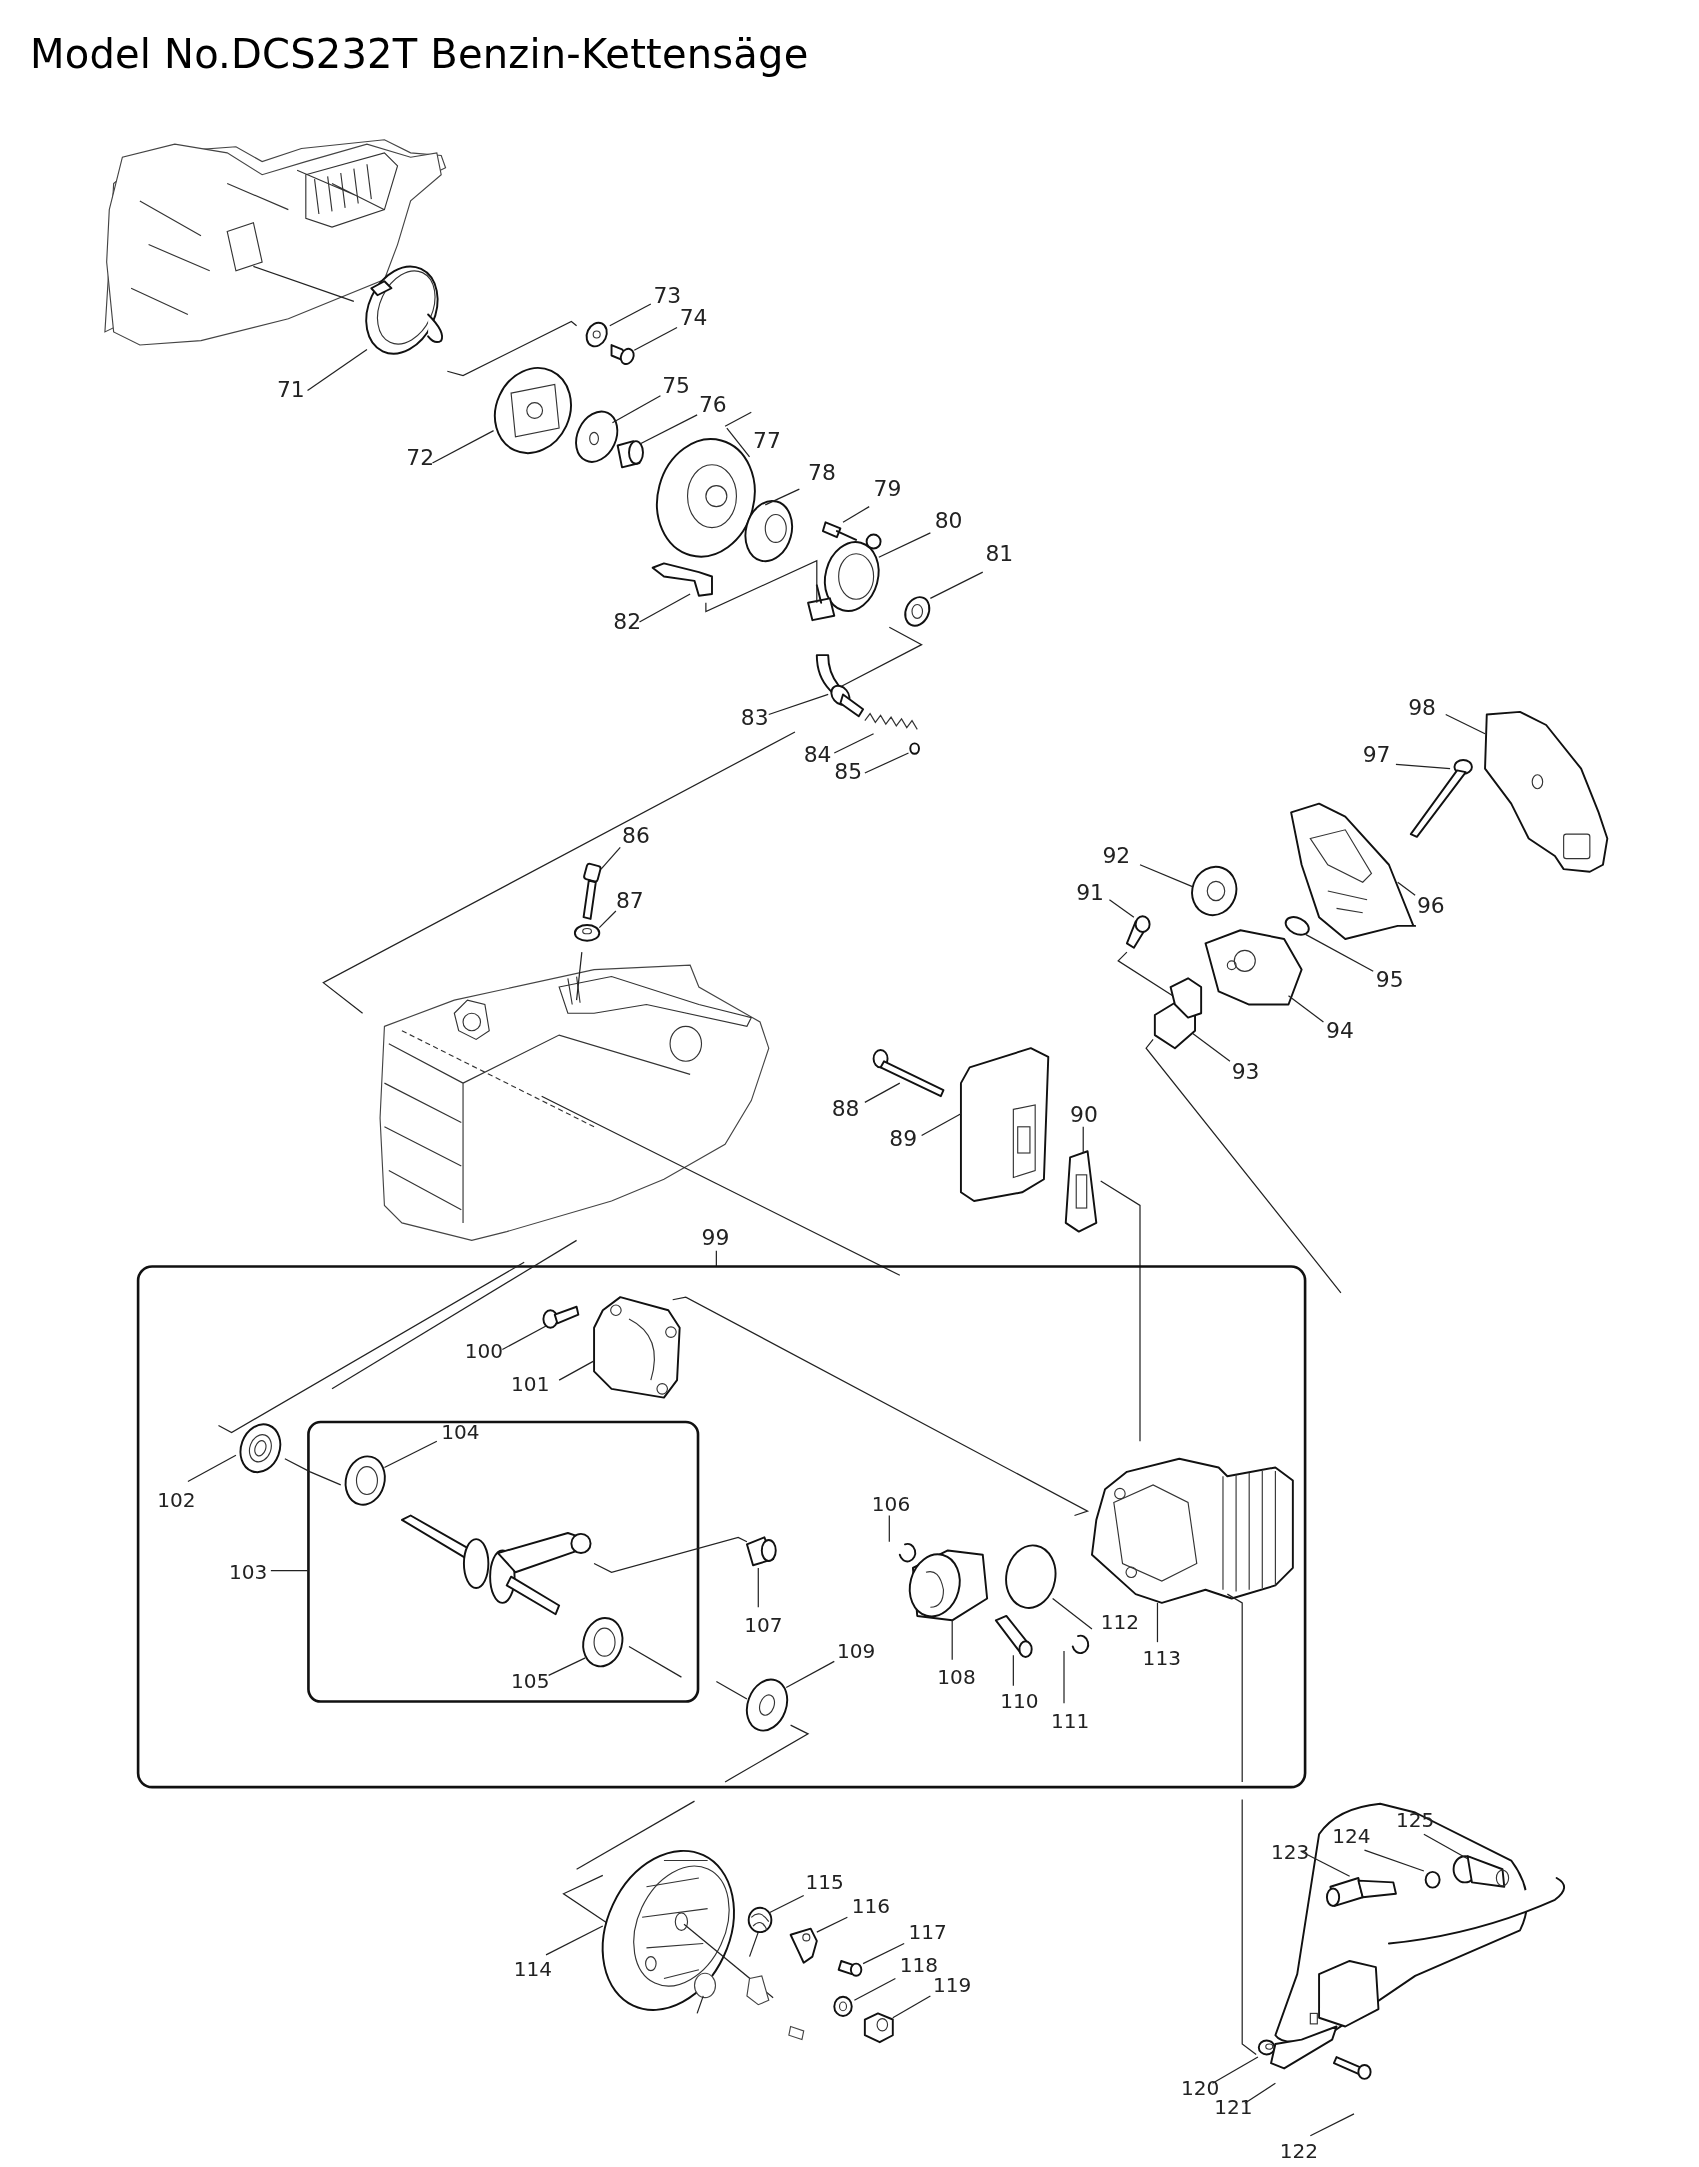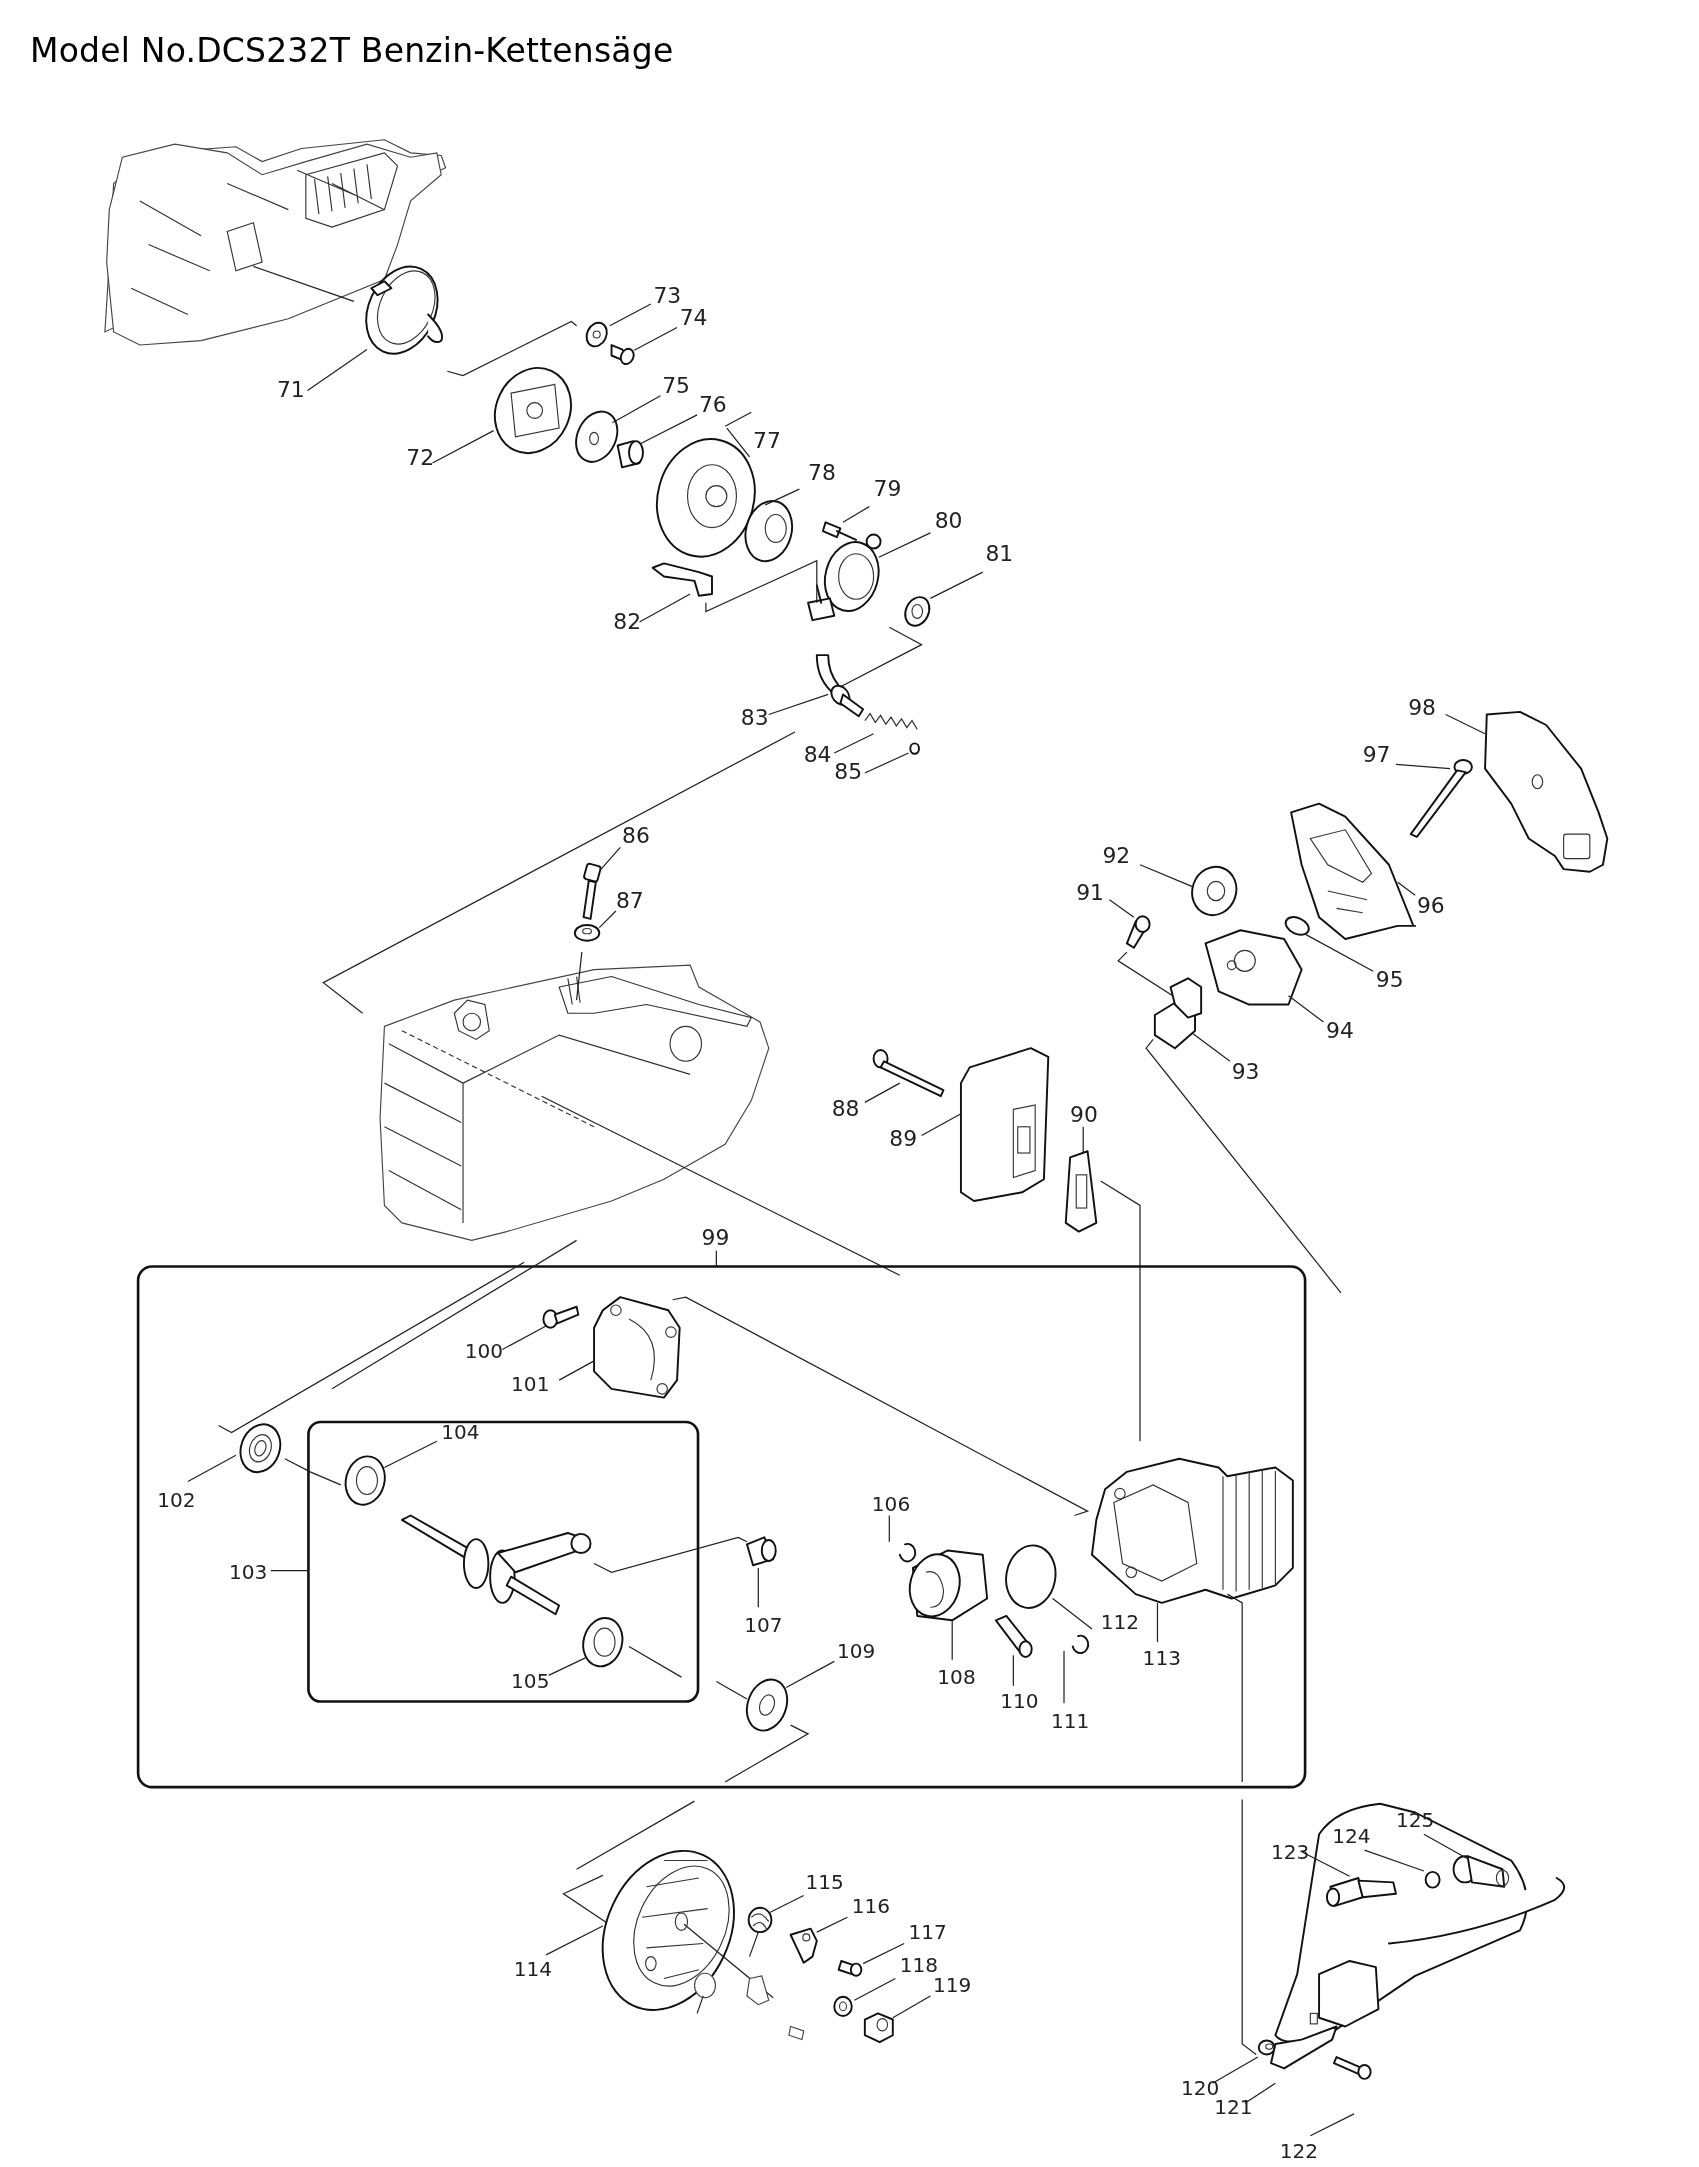--- a/index.html
+++ b/index.html
@@ -1,18 +1,18 @@
 <!DOCTYPE html>
 <html style="font-size:14px"><head>
 <meta charset="utf-8">
 <style>
   html, body { margin: 0; padding: 0; background: #ffffff; }
   body { width: 1700px; height: 2168px; position: relative; overflow: hidden;
          font-family: "DejaVu Sans", sans-serif; color: #000; }
-  .title { position: absolute; left: 30px; top: 31px; font-size: 33px; font-weight: normal;
+  .title { position: absolute; left: 30px; top: 31px; font-size: 40px; font-weight: normal;
            letter-spacing: 0.2px; font-family: "DejaVu Sans", sans-serif; }
   svg.diagram { position: absolute; left: 0; top: 0; }
   .lbl { font-family: "DejaVu Sans", sans-serif; font-size: 25px; fill: #222;
          font-weight: normal; }
   .lbl.small { font-size: 23px; }
   .lead { stroke: #222; stroke-width: 1.4; fill: none; }
   .part { stroke: #111; stroke-width: 2.2; fill: #fff; stroke-linejoin: round; stroke-linecap: round; }
   .part-thin { stroke: #333; stroke-width: 1.3; fill: none; }
   .ghost { stroke: #444; stroke-width: 1.3; fill: #fff; }
   .box { stroke: #111; stroke-width: 3; fill: none; }

